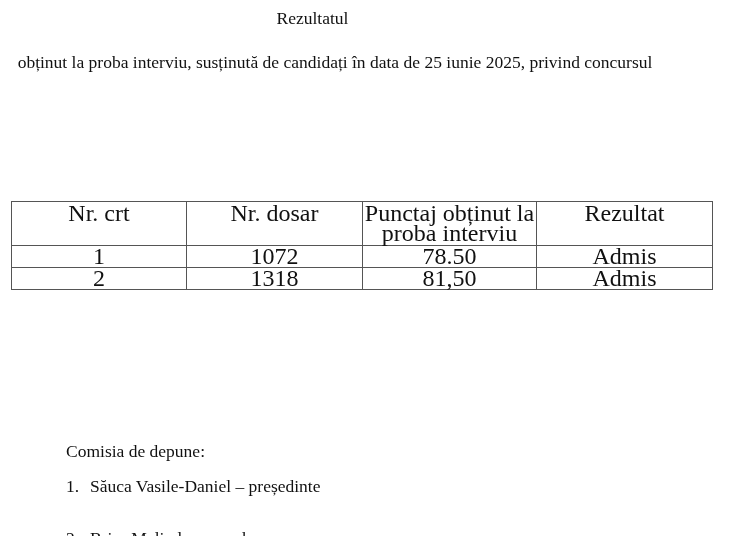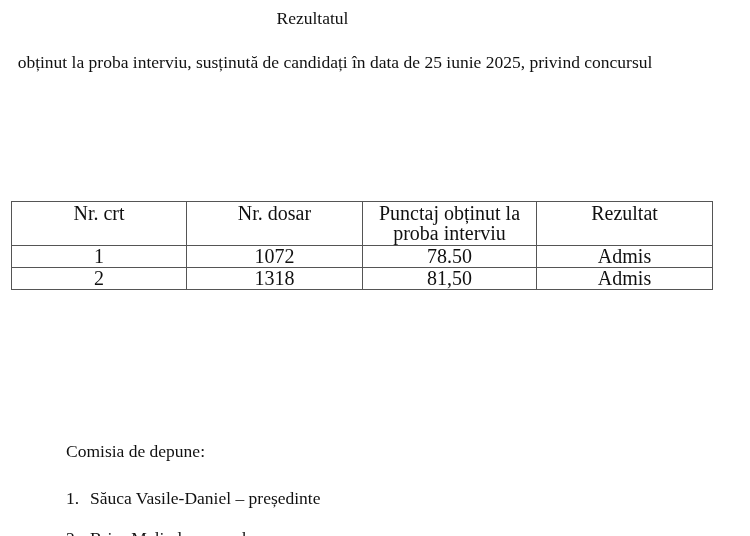--- a/index.html
+++ b/index.html
@@ -29,21 +29,21 @@
       line-height: 21px;
       font-size: 17.5px;
     }
     .subtitle div { white-space: nowrap; }
     table.results {
       position: absolute;
       left: 11px;
       top: 201px;
       width: 701px;
       border-collapse: collapse;
-      font-size: 20px;
+      font-size: 24px;
       table-layout: fixed;
     }
     table.results th, table.results td {
       border: 1px solid #555555;
       text-align: center;
       font-weight: normal;
       padding: 0;
       line-height: 21px;
     }
     table.results th {
@@ -110,19 +110,19 @@
       <td>Admis</td>
     </tr>
   </tbody>
 </table>
 
 <div class="abs notice">
 </div>
 
 <div class="abs commission-title">Comisia de depune:</div>
 
-<div class="abs member" style="top:488px;">
+<div class="abs member" style="top:476px;">
   <span class="num">1.</span><span>Săuca Vasile-Daniel – președinte</span>
 </div>
 
 <div class="abs member" style="top:528px;">
   <span class="num">2.</span><span>Brisc Melinda – membru</span>
 </div>
 
 </body></html>

